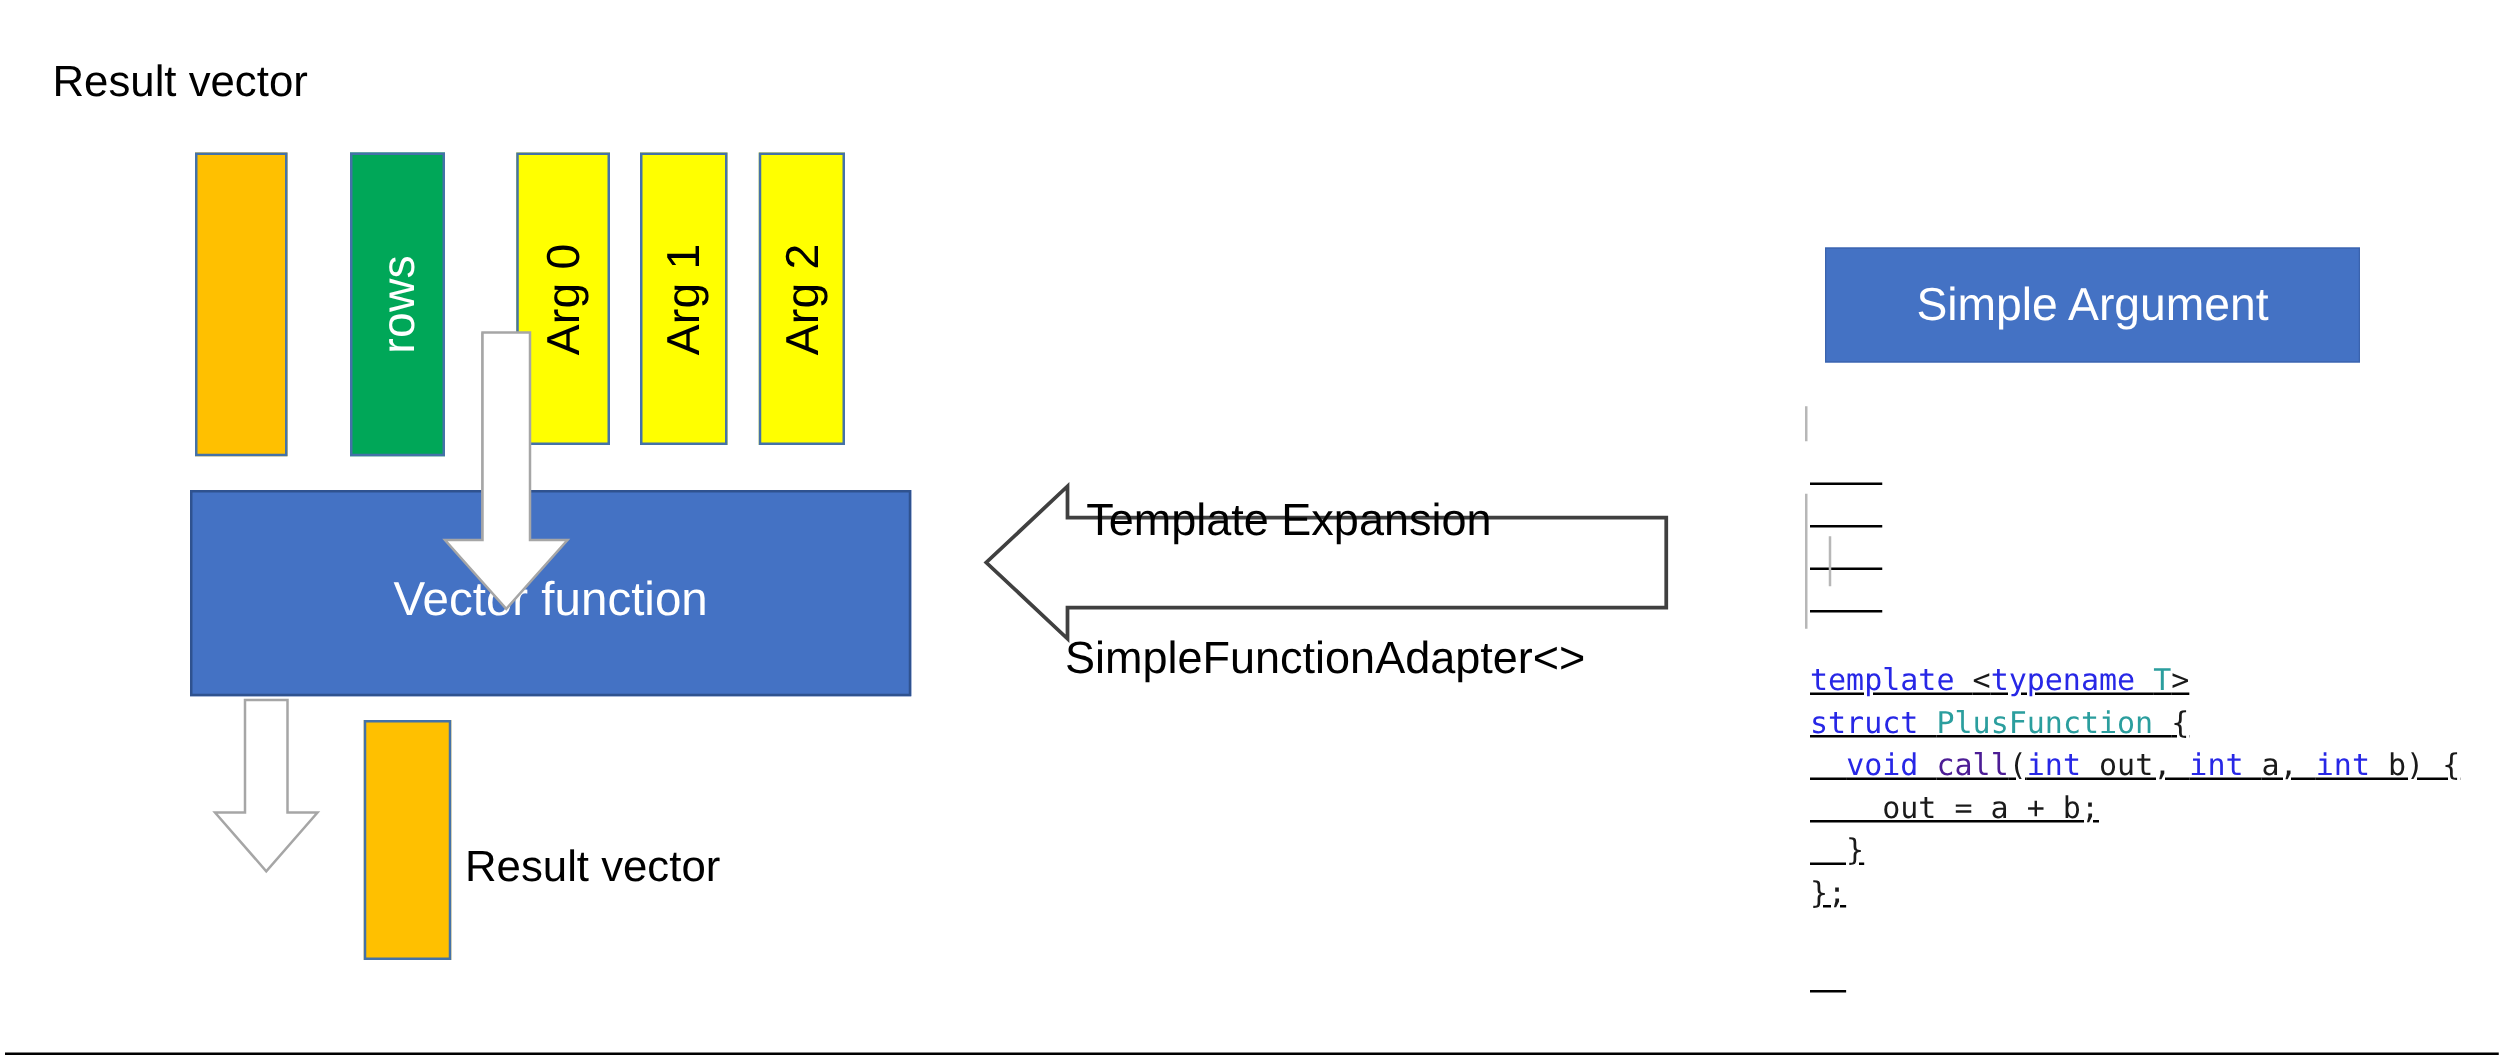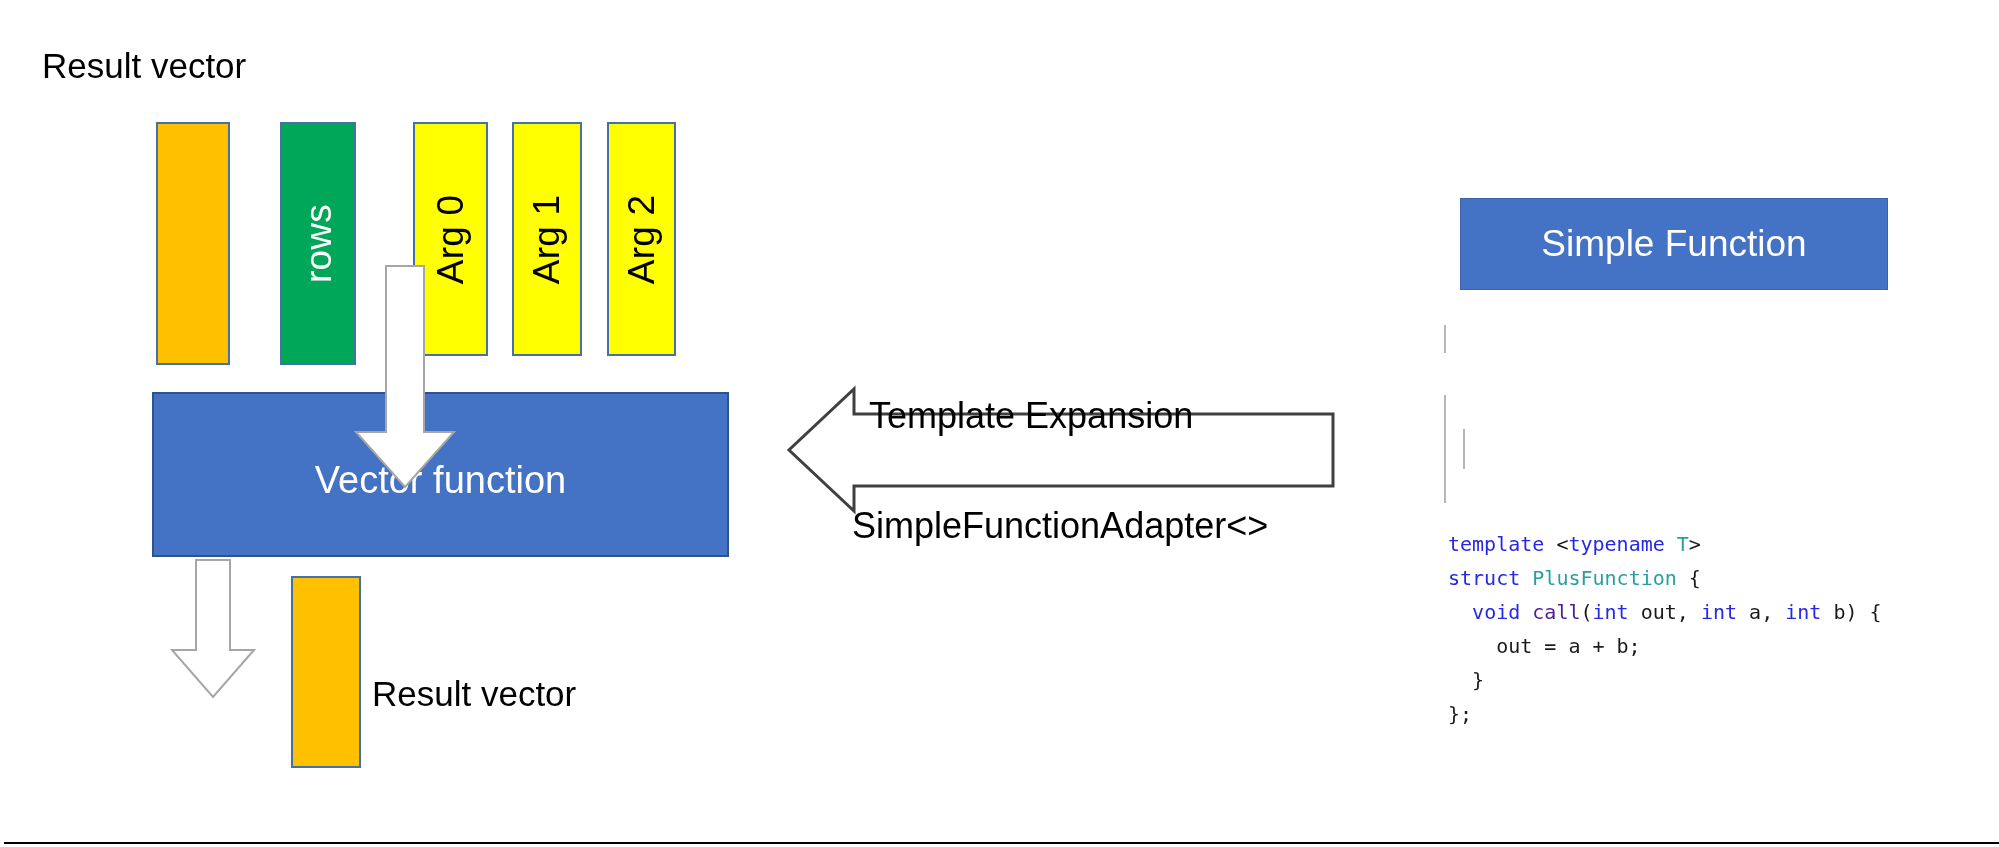--- a/index.html
+++ b/index.html
@@ -89,24 +89,25 @@
   .banner .banner-label {
     color: #ffffff;
     font-size: 37px;
     font-family: "Liberation Sans", sans-serif;
   }
 
   
   .code {
     position: absolute;
     font-family: "DejaVu Sans Mono", monospace;
-    font-size: 20px;
+    font-size: 24px;
     line-height: 34px;
     white-space: pre;
     color: #000000;
+    text-decoration: underline;
   }
   .code .kw   { color: #2727e6; }
   .code .typ  { color: #2b9e9e; }
   .code .fn   { color: #4c1d95; }
   .code .pln  { color: #1a1a1a; }
   .code-line  { position: relative; }
   .guide {
     position: absolute;
     width: 2px;
     background: #b7b7b7;
@@ -159,21 +160,21 @@
 
   <div class="proc-box" style="left:148px; top:392px; width:577px; height:165px;">
     <span class="proc-label">Vector function</span>
   </div>
 
   <div class="bar bar-orange" style="left:287px; top:576px; width:70px; height:192px;"></div>
 
   <div class="label" style="left:368px; top:674px;">Result vector</div>
 
   <div class="banner" style="left:1456px; top:198px; width:428px; height:92px;">
-    <span class="banner-label">Simple Function</span>
+    <span class="banner-label">Simple Argument</span>
   </div>
 
   <div class="code" style="left:1444px; top:325px;">
     <div class="guide" style="left:-4px; top:0px; height:28px;"></div>
     <div class="guide" style="left:-4px; top:70px; height:108px;"></div>
     <div class="guide" style="left:15px; top:104px; height:40px;"></div>
     <div id="code-lines" style="position:relative; padding-top:32px;"><div class="code-line"><span class="kw">template </span><span class="pln">&lt;</span><span class="kw">typename </span><span class="typ">T</span><span class="pln">&gt;</span></div><div class="code-line"><span class="kw">struct </span><span class="typ">PlusFunction </span><span class="pln">{</span></div><div class="code-line"><span class="pln">  </span><span class="kw">void </span><span class="fn">call</span><span class="pln">(</span><span class="kw">int </span><span class="pln">out, </span><span class="kw">int </span><span class="pln">a, </span><span class="kw">int </span><span class="pln">b) {</span></div><div class="code-line"><span class="pln">    out = a + b;</span></div><div class="code-line"><span class="pln">  }</span></div><div class="code-line"><span class="pln">};</span></div></div>
   </div>
 
   <svg class="arrows" viewBox="0 0 1999 847">

